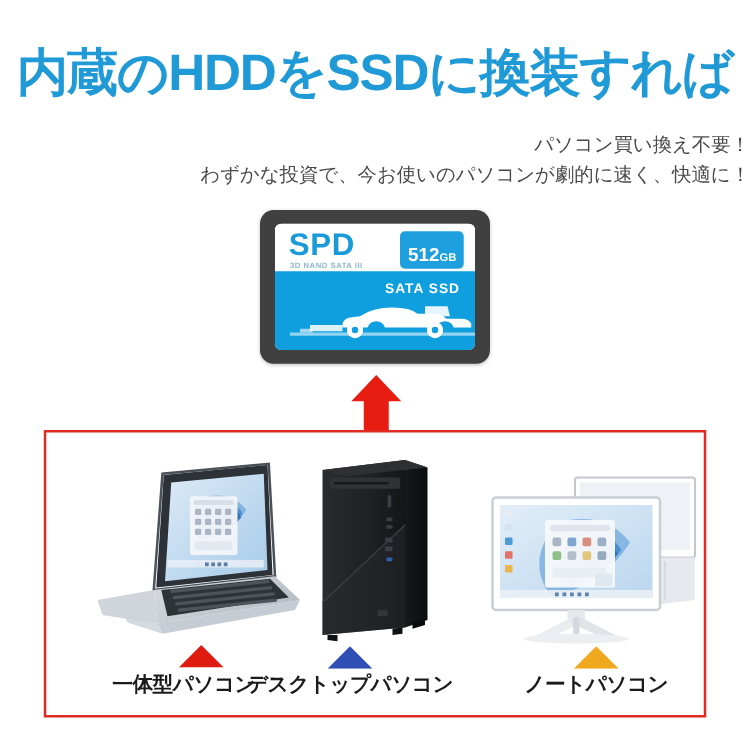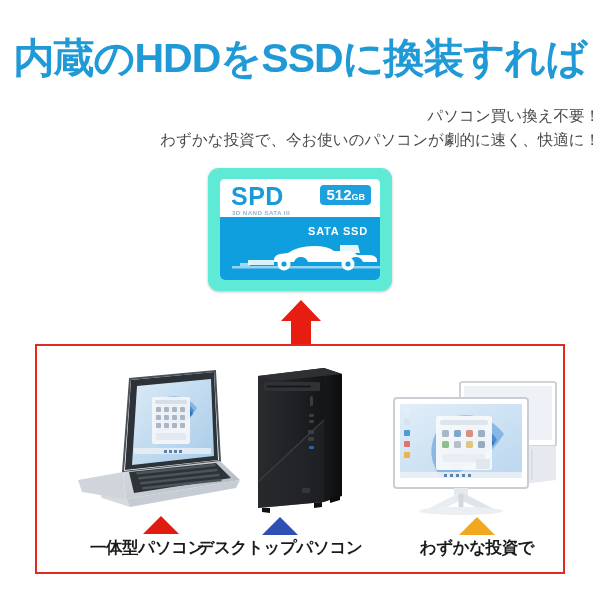--- a/index.html
+++ b/index.html
@@ -33,21 +33,21 @@
     line-height:1.55;
     font-family:"DejaVu Serif","Liberation Serif",serif;
   }
   .subcopy .l1{display:block;margin-left:-132px;}
   .subcopy .l2{display:block;margin-left:-2px;}
 
   
   .ssd{
     position:absolute;left:208px;top:168px;
     width:184px;height:123px;
-    background:#5eead4;
+    background:#404040;
     border-radius:11px;
     box-shadow:0 1px 3px rgba(0,0,0,.25);
   }
   .ssd-label{
     position:absolute;left:12px;top:11px;right:12px;bottom:11px;
     border-radius:5px;
     overflow:hidden;
     background:#ffffff;
   }
   .lbl-top{
@@ -69,21 +69,21 @@
     color:#8fb8cf;
     font-size:6.2px;
     font-weight:bold;
     letter-spacing:.4px;
   }
   .cap-badge{
     position:absolute;right:9px;top:6px;
     background:#1ea0df;
     color:#ffffff;
     border-radius:4px;
-    padding:2px 6px 3px 6px;
+    padding:12px 6px 3px 6px;
     font-size:15px;
     font-weight:bold;
     line-height:1;
   }
   .cap-badge .gb{font-size:9px;}
   .sata-ssd{
     position:absolute;right:12px;top:8px;
     color:#ffffff;
     font-size:11px;
     font-weight:bold;
@@ -344,15 +344,15 @@
   <div class="dev-caption cap-note">一体型パソコン</div>
 
   <svg class="tri tri-desk" viewBox="0 0 36 18">
     <path d="M18 0 L36 18 L0 18 Z" fill="#2f4fb5"></path>
   </svg>
   <div class="dev-caption cap-desk">デスクトップパソコン</div>
 
   <svg class="tri tri-aio" viewBox="0 0 36 18">
     <path d="M18 0 L36 18 L0 18 Z" fill="#f0a81e"></path>
   </svg>
-  <div class="dev-caption cap-aio">わずかな投資で</div>
+  <div class="dev-caption cap-aio">ノートパソコン</div>
 
 </div>
 
 </body></html>

